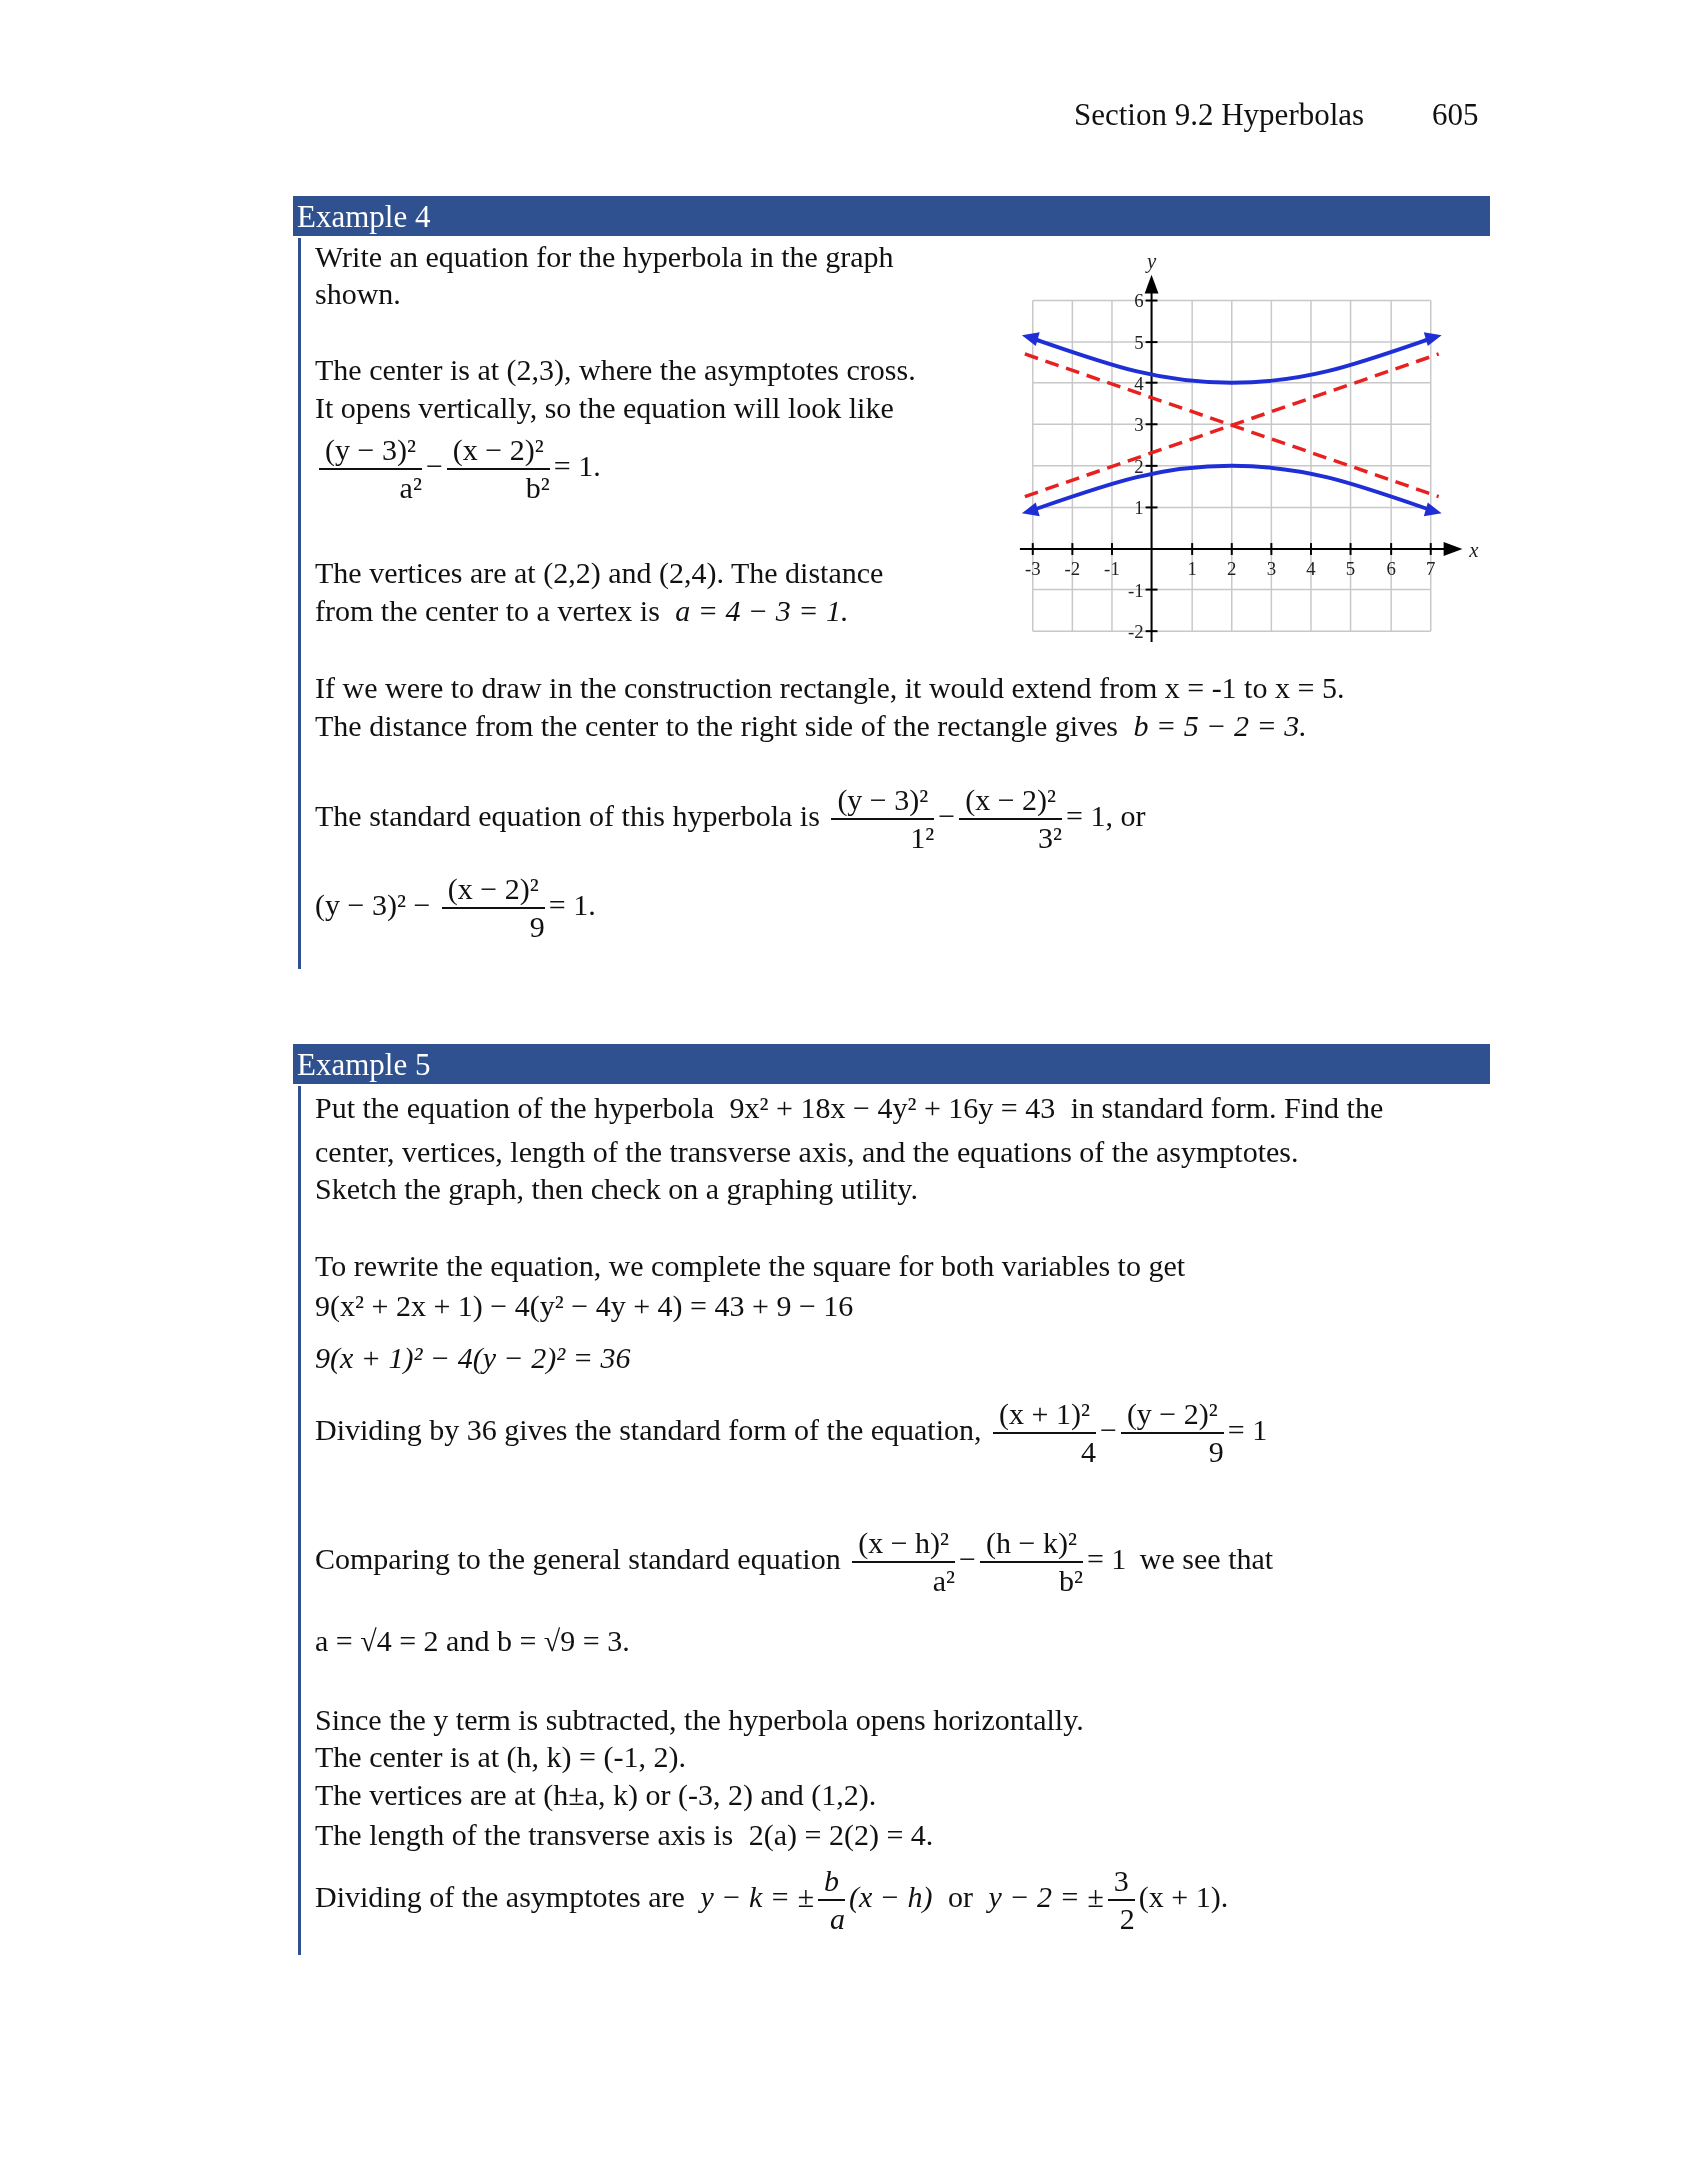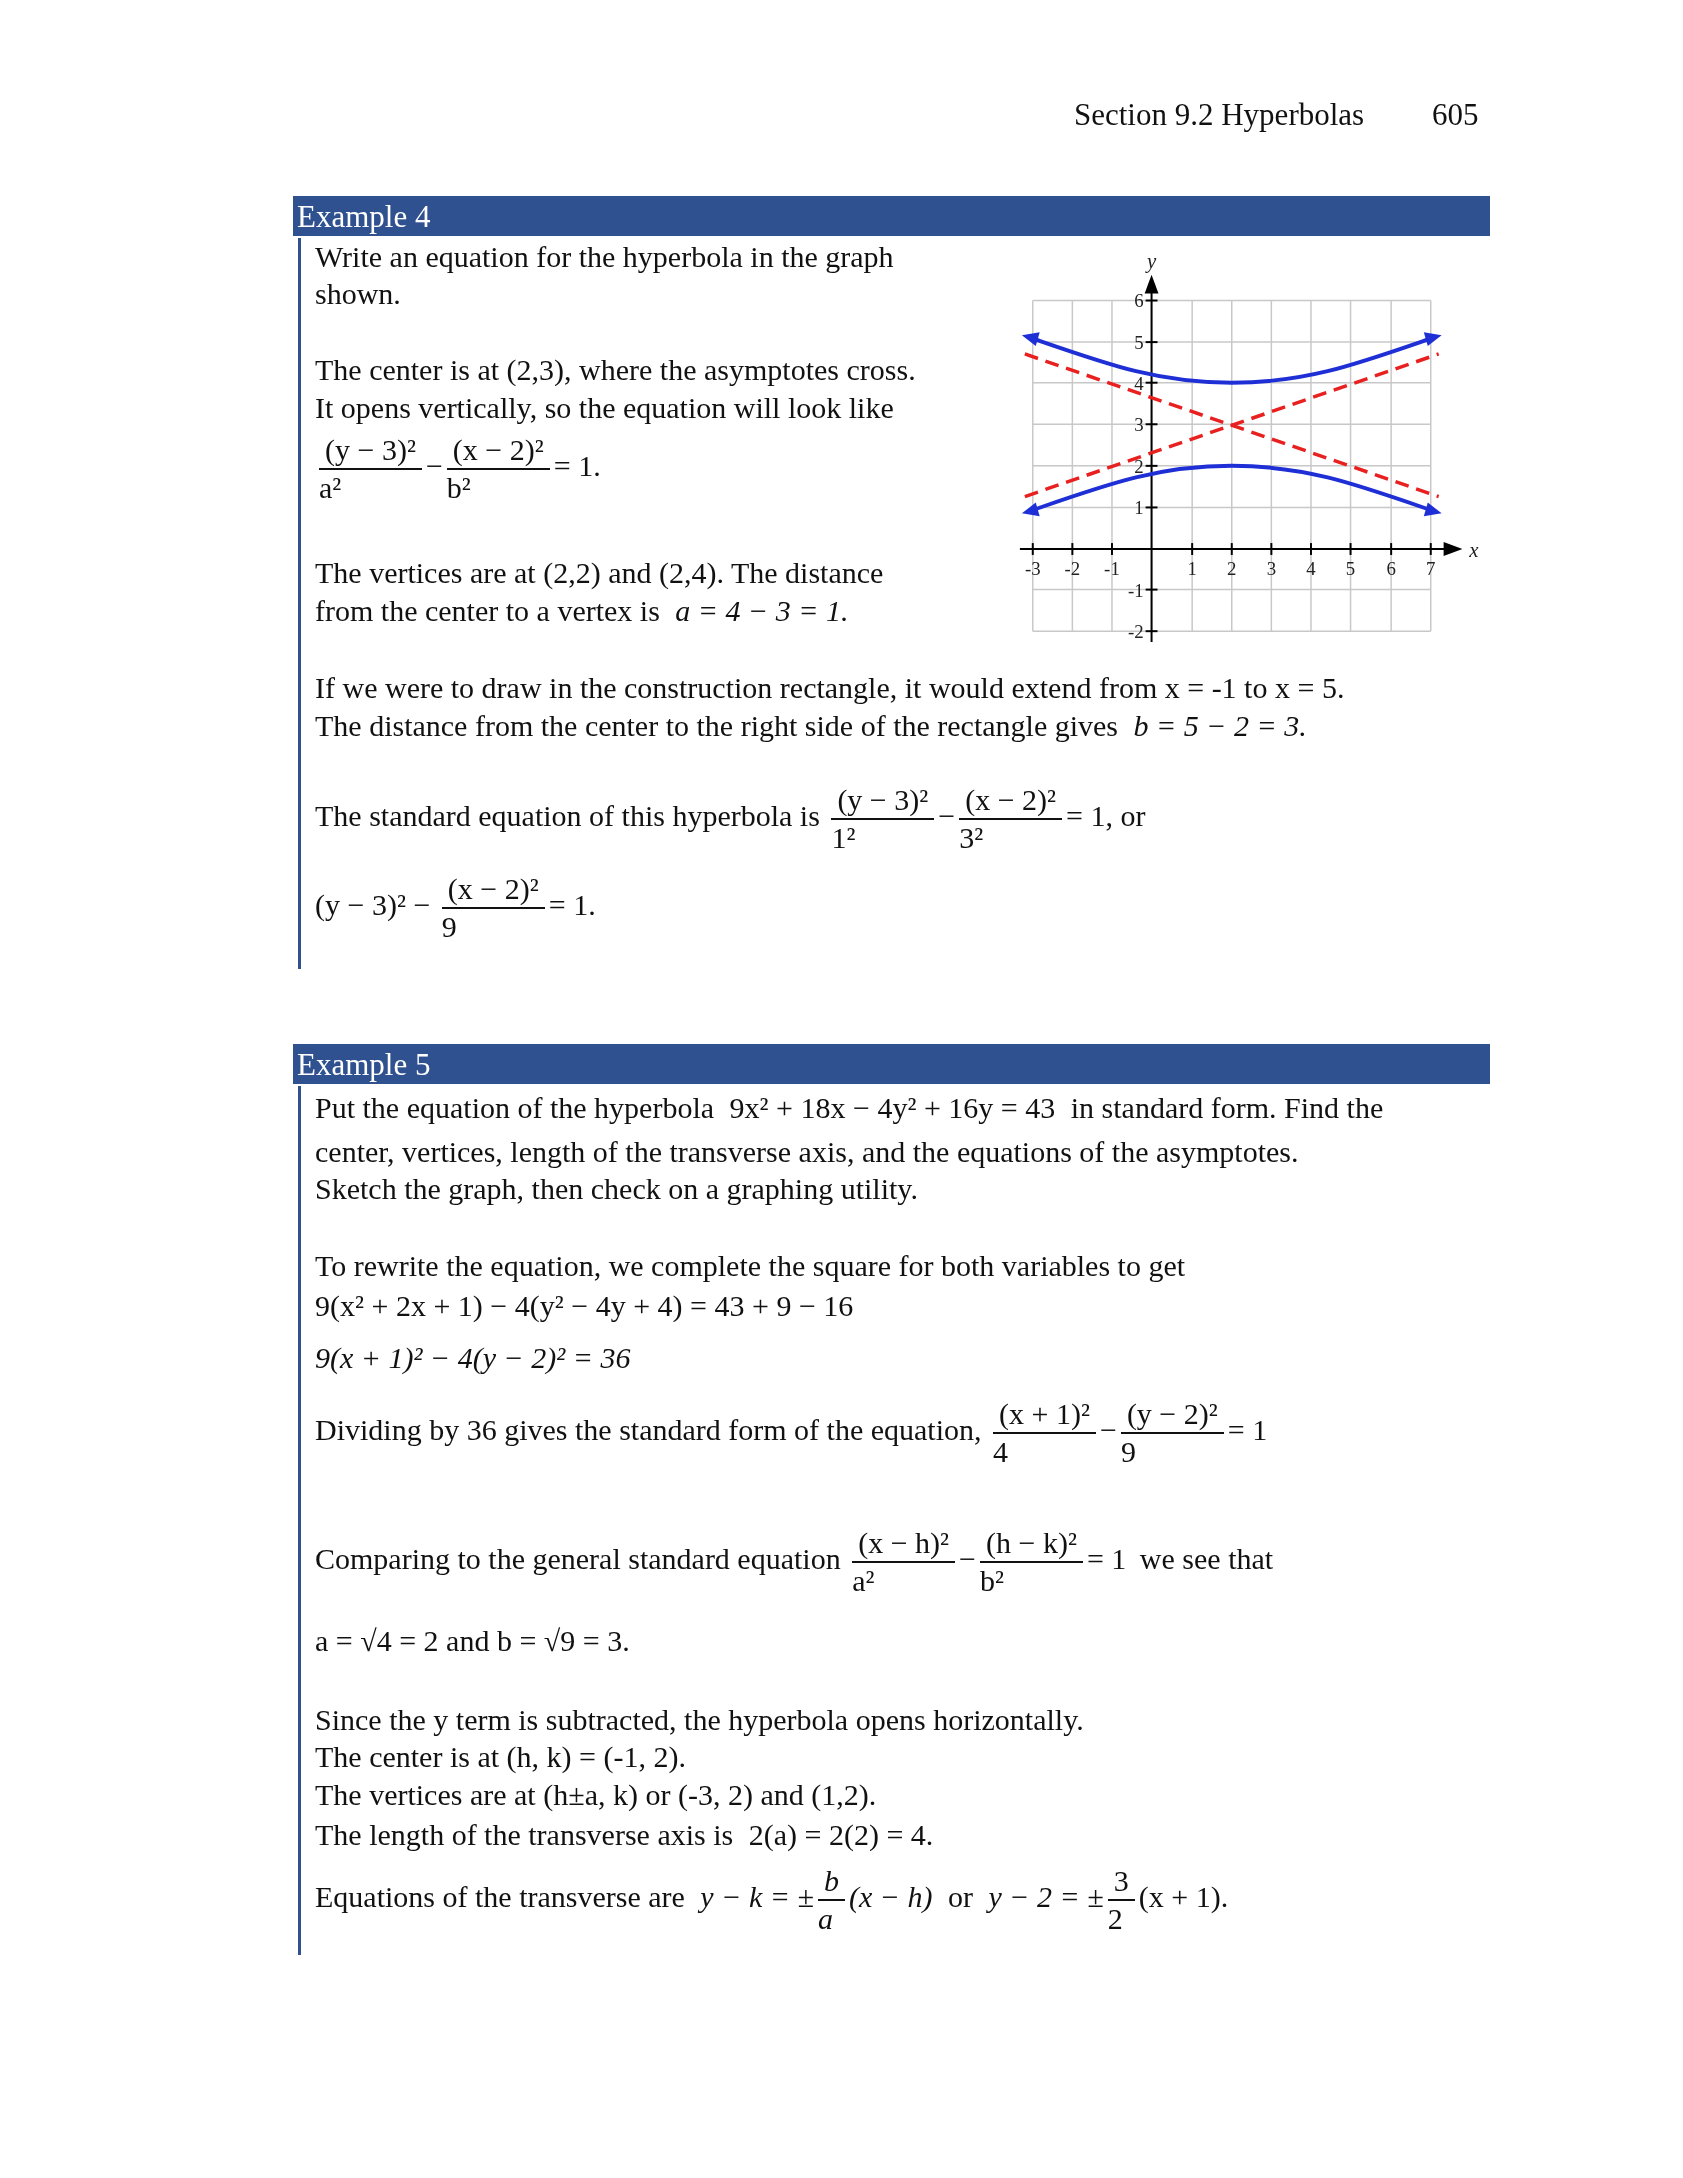--- a/index.html
+++ b/index.html
@@ -4,21 +4,21 @@
 <style>
   html, body { margin:0; padding:0; background:#ffffff; }
   body { width:1683px; height:2178px; position:relative; overflow:hidden;
          font-family:"Liberation Serif", "DejaVu Serif", serif; color:#111; }
   .abs { position:absolute; }
   .hdr { font-size:31px; top:97px; }
   .bar { position:absolute; left:293px; width:1197px; height:40px; background:#2f5190;
          color:#fff; font-size:31px; line-height:42px; padding-left:4px; box-sizing:border-box; }
   .vline { position:absolute; left:298px; width:3px; background:#2f5190; }
   .t { position:absolute; font-size:30px; line-height:38px; white-space:nowrap; }
-  .frac { display:inline-block; vertical-align:middle; text-align:left; margin:0 4px; }
+  .frac { display:inline-block; vertical-align:middle; text-align:right; margin:0 4px; }
   .frac .n { display:block; padding:0 6px; border-bottom:2px solid #111; line-height:36px; }
   .frac .d { display:block; line-height:36px; }
   .math { font-family:"Liberation Serif", serif; }
   svg text { font-family:"Liberation Serif", serif; }
 </style>
 </head>
 <body>
 
 <div class="abs hdr" style="left:1074px;">Section 9.2 Hyperbolas</div>
 <div class="abs hdr" style="left:1432px;">605</div>
@@ -183,18 +183,18 @@
 
 <div class="t" style="left:315px; top:1701px;">Since the y term is subtracted, the hyperbola opens horizontally.</div>
 <div class="t" style="left:315px; top:1738px;">The center is at (h, k) = (-1, 2).</div>
 <div class="t" style="left:315px; top:1776px;">The vertices are at (h±a, k) or (-3, 2) and (1,2).</div>
 <div class="t" style="left:315px; top:1816px;">
   <span>The length of the transverse axis is</span>
   <span class="math" style="margin-left:8px;">2(a) = 2(2) = 4.</span>
 </div>
 
 <div class="t" style="left:315px; top:1863px;">
-  <span>Equations of the transverse are</span>
+  <span>Dividing of the asymptotes are</span>
   <span class="math" style="margin-left:8px; font-style:italic;">y − k = ±</span><span class="frac"><span class="n" style="font-style:italic;">b</span><span class="d" style="font-style:italic;">a</span></span><span class="math" style="font-style:italic;">(x − h)</span>
   <span style="margin:0 8px;">or</span>
   <span class="math" style="font-style:italic;text-align:right;">y − 2 = ±</span><span class="frac"><span class="n">3</span><span class="d">2</span></span><span class="math" style="">(x + 1).</span>
 </div>
 
 
 </body></html>

